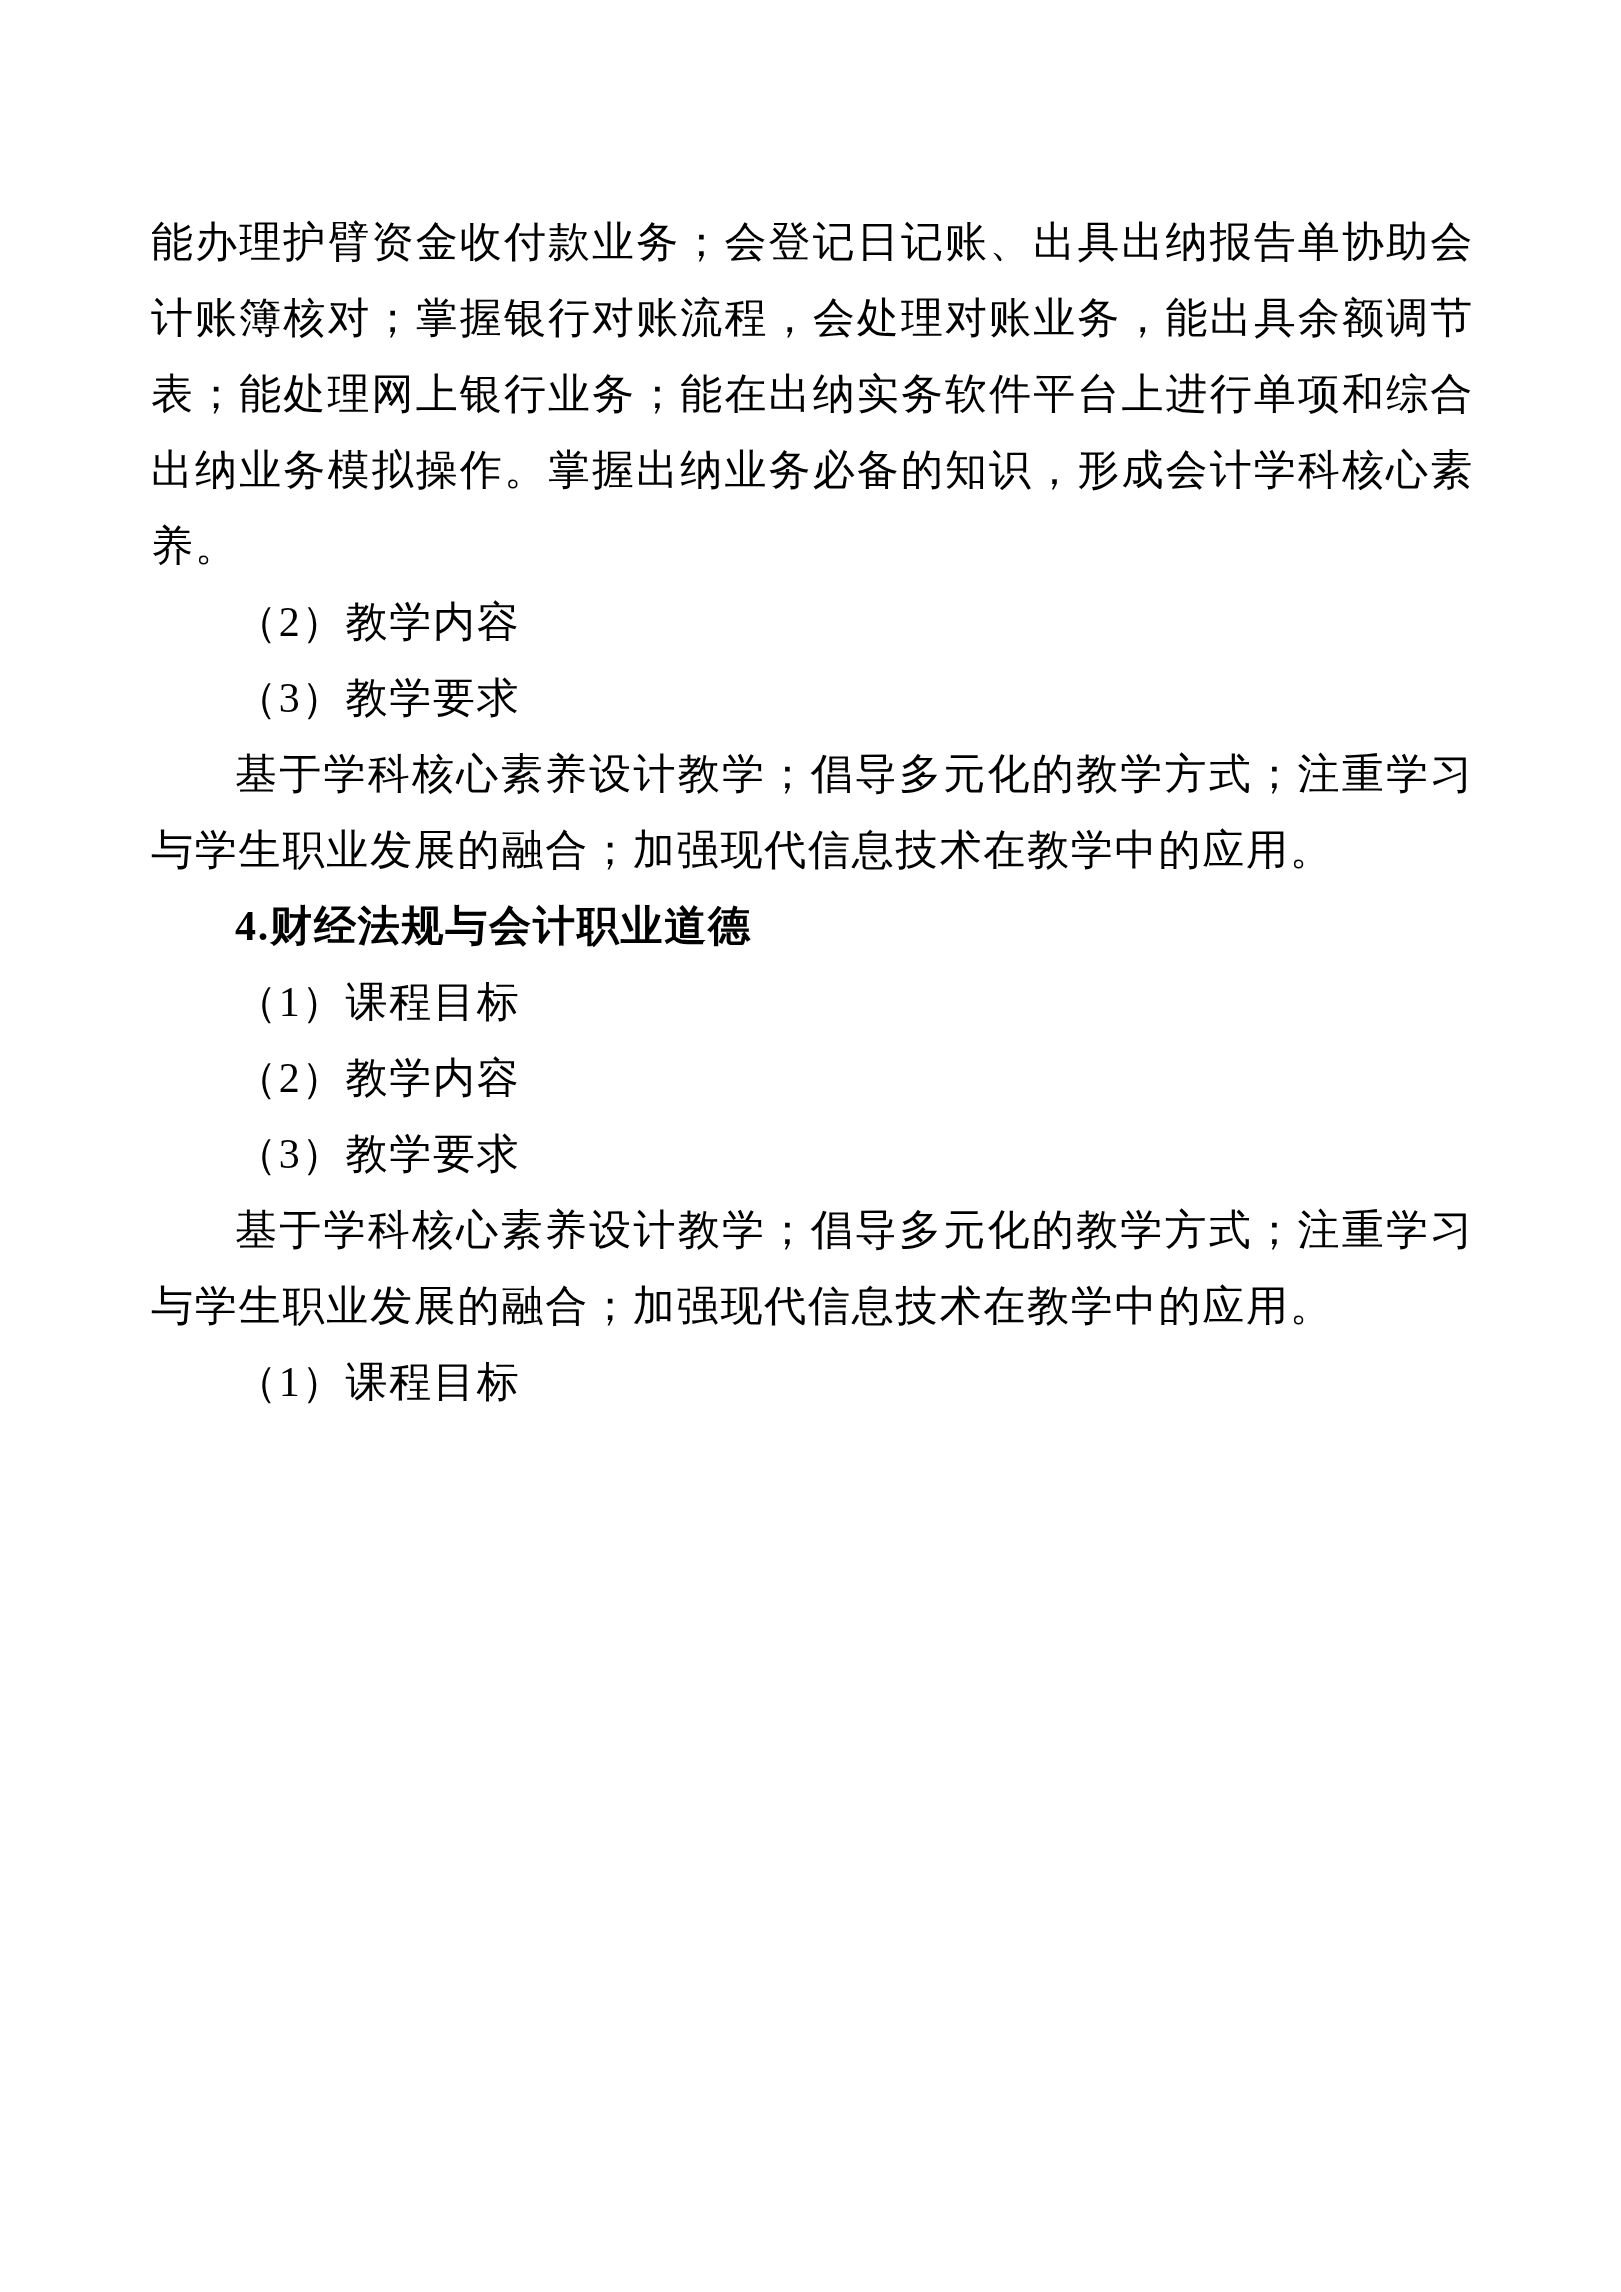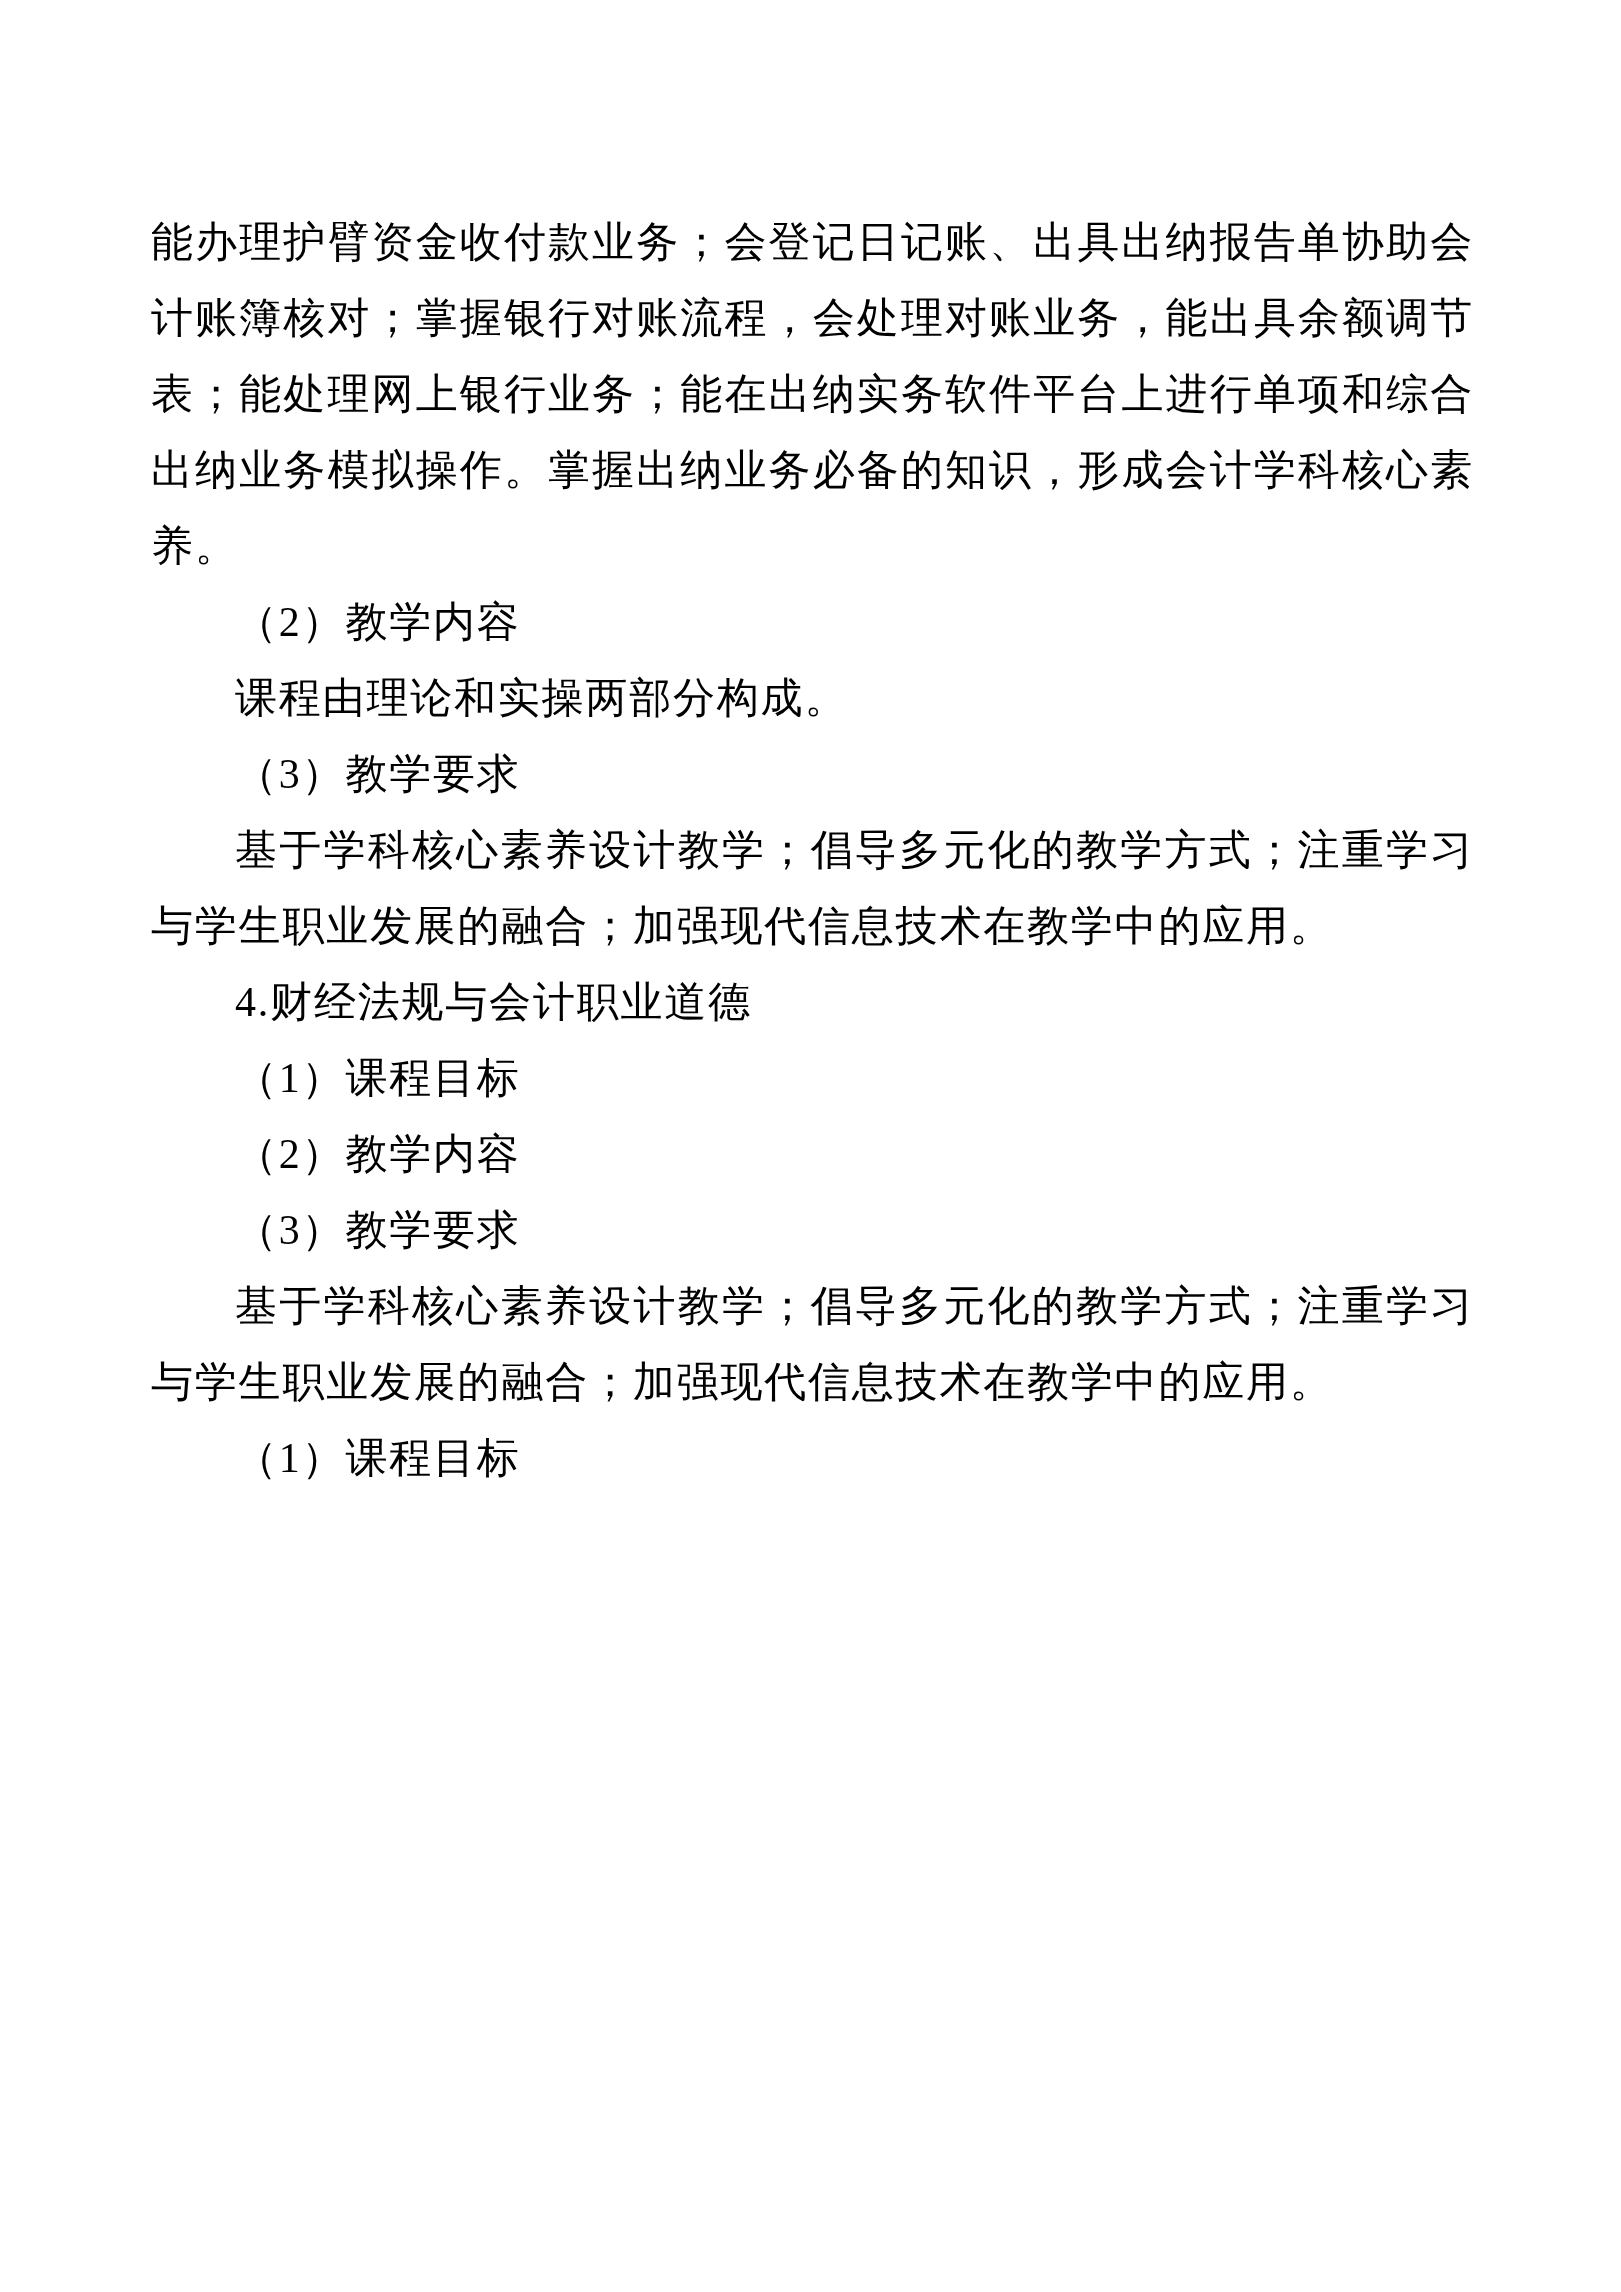--- a/index.html
+++ b/index.html
@@ -37,31 +37,30 @@
     margin: 0;
     padding: 0;
     text-indent: 2em;
     word-break: normal;
     overflow-wrap: break-word;
   }
   .content p.no-indent {
     text-indent: 0;
   }
   .content p.bold-heading {
-    font-weight: normal;
+    font-weight: bold;
   }
 </style>
 </head>
 <body>
 
 <div class="page">
   <div class="content">
       <p class="body no-indent">能办理护臂资金收付款业务；会登记日记账、出具出纳报告单协助会计账簿核对；掌握银行对账流程，会处理对账业务，能出具余额调节表；能处理网上银行业务；能在出纳实务软件平台上进行单项和综合出纳业务模拟操作。掌握出纳业务必备的知识，形成会计学科核心素养。</p>
       <p class="body">（2）教学内容</p>
-      <p class="body">课程由理论和实操两部分构成。</p>
       <p class="body">（3）教学要求</p>
       <p class="body">基于学科核心素养设计教学；倡导多元化的教学方式；注重学习与学生职业发展的融合；加强现代信息技术在教学中的应用。</p>
       <p class="body bold-heading">4.财经法规与会计职业道德</p>
       <p class="body">（1）课程目标</p>
       <p class="body">（2）教学内容</p>
       <p class="body">（3）教学要求</p>
       <p class="body">基于学科核心素养设计教学；倡导多元化的教学方式；注重学习与学生职业发展的融合；加强现代信息技术在教学中的应用。</p>
       <p class="body">（1）课程目标</p>
     </div>
 </div>

